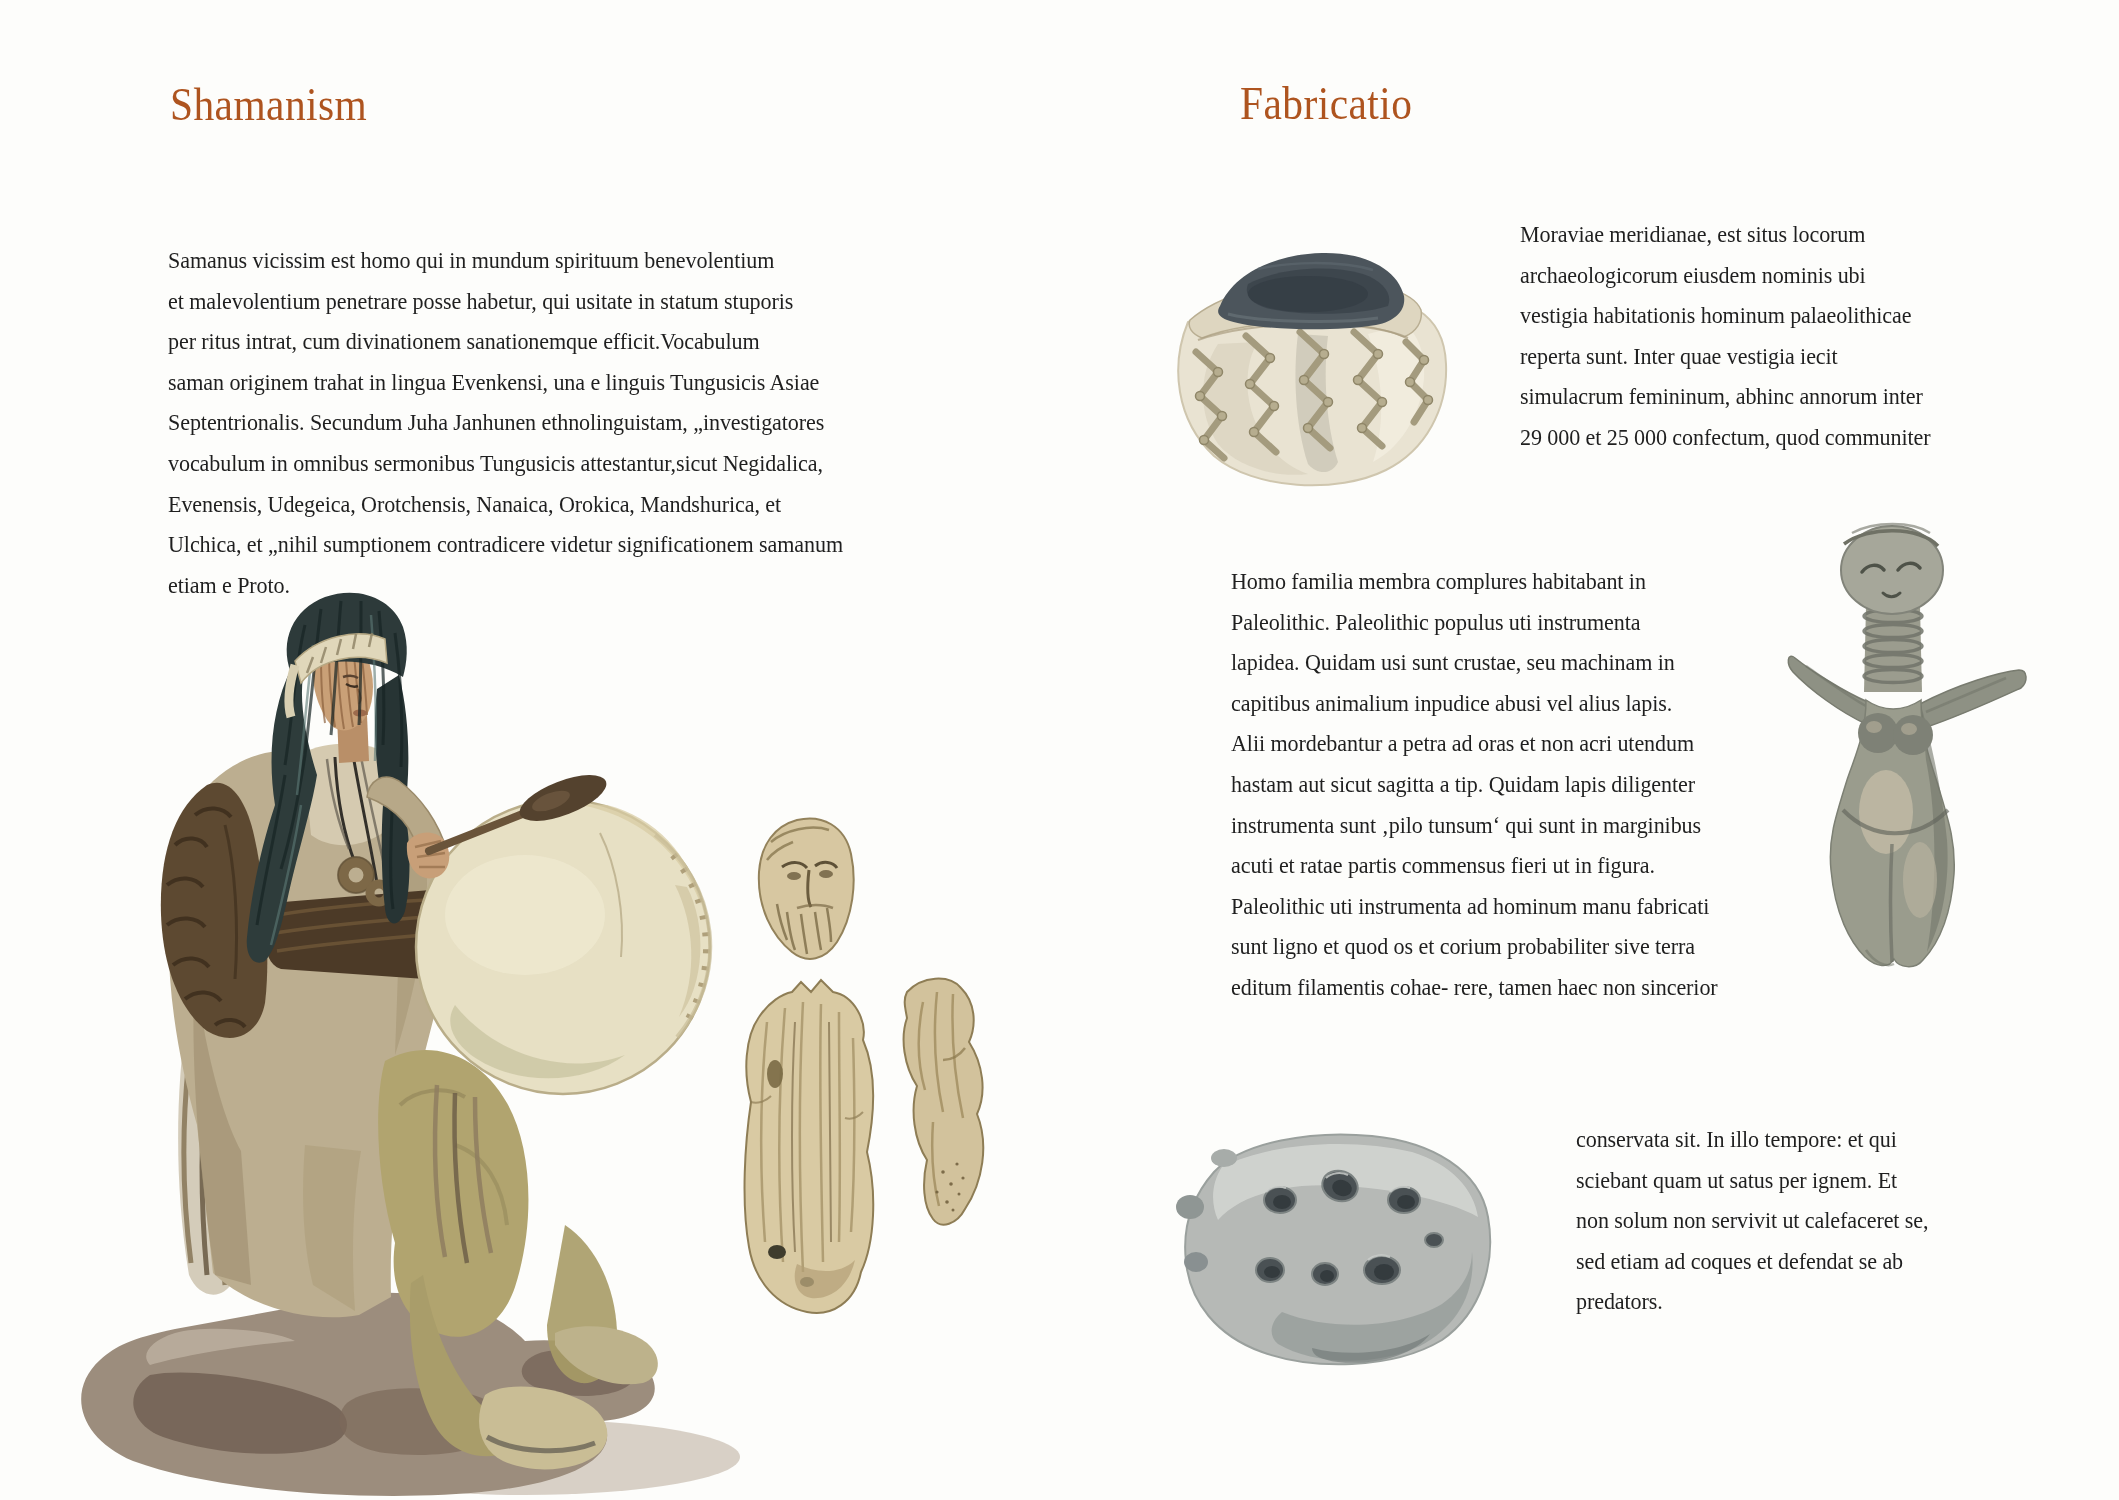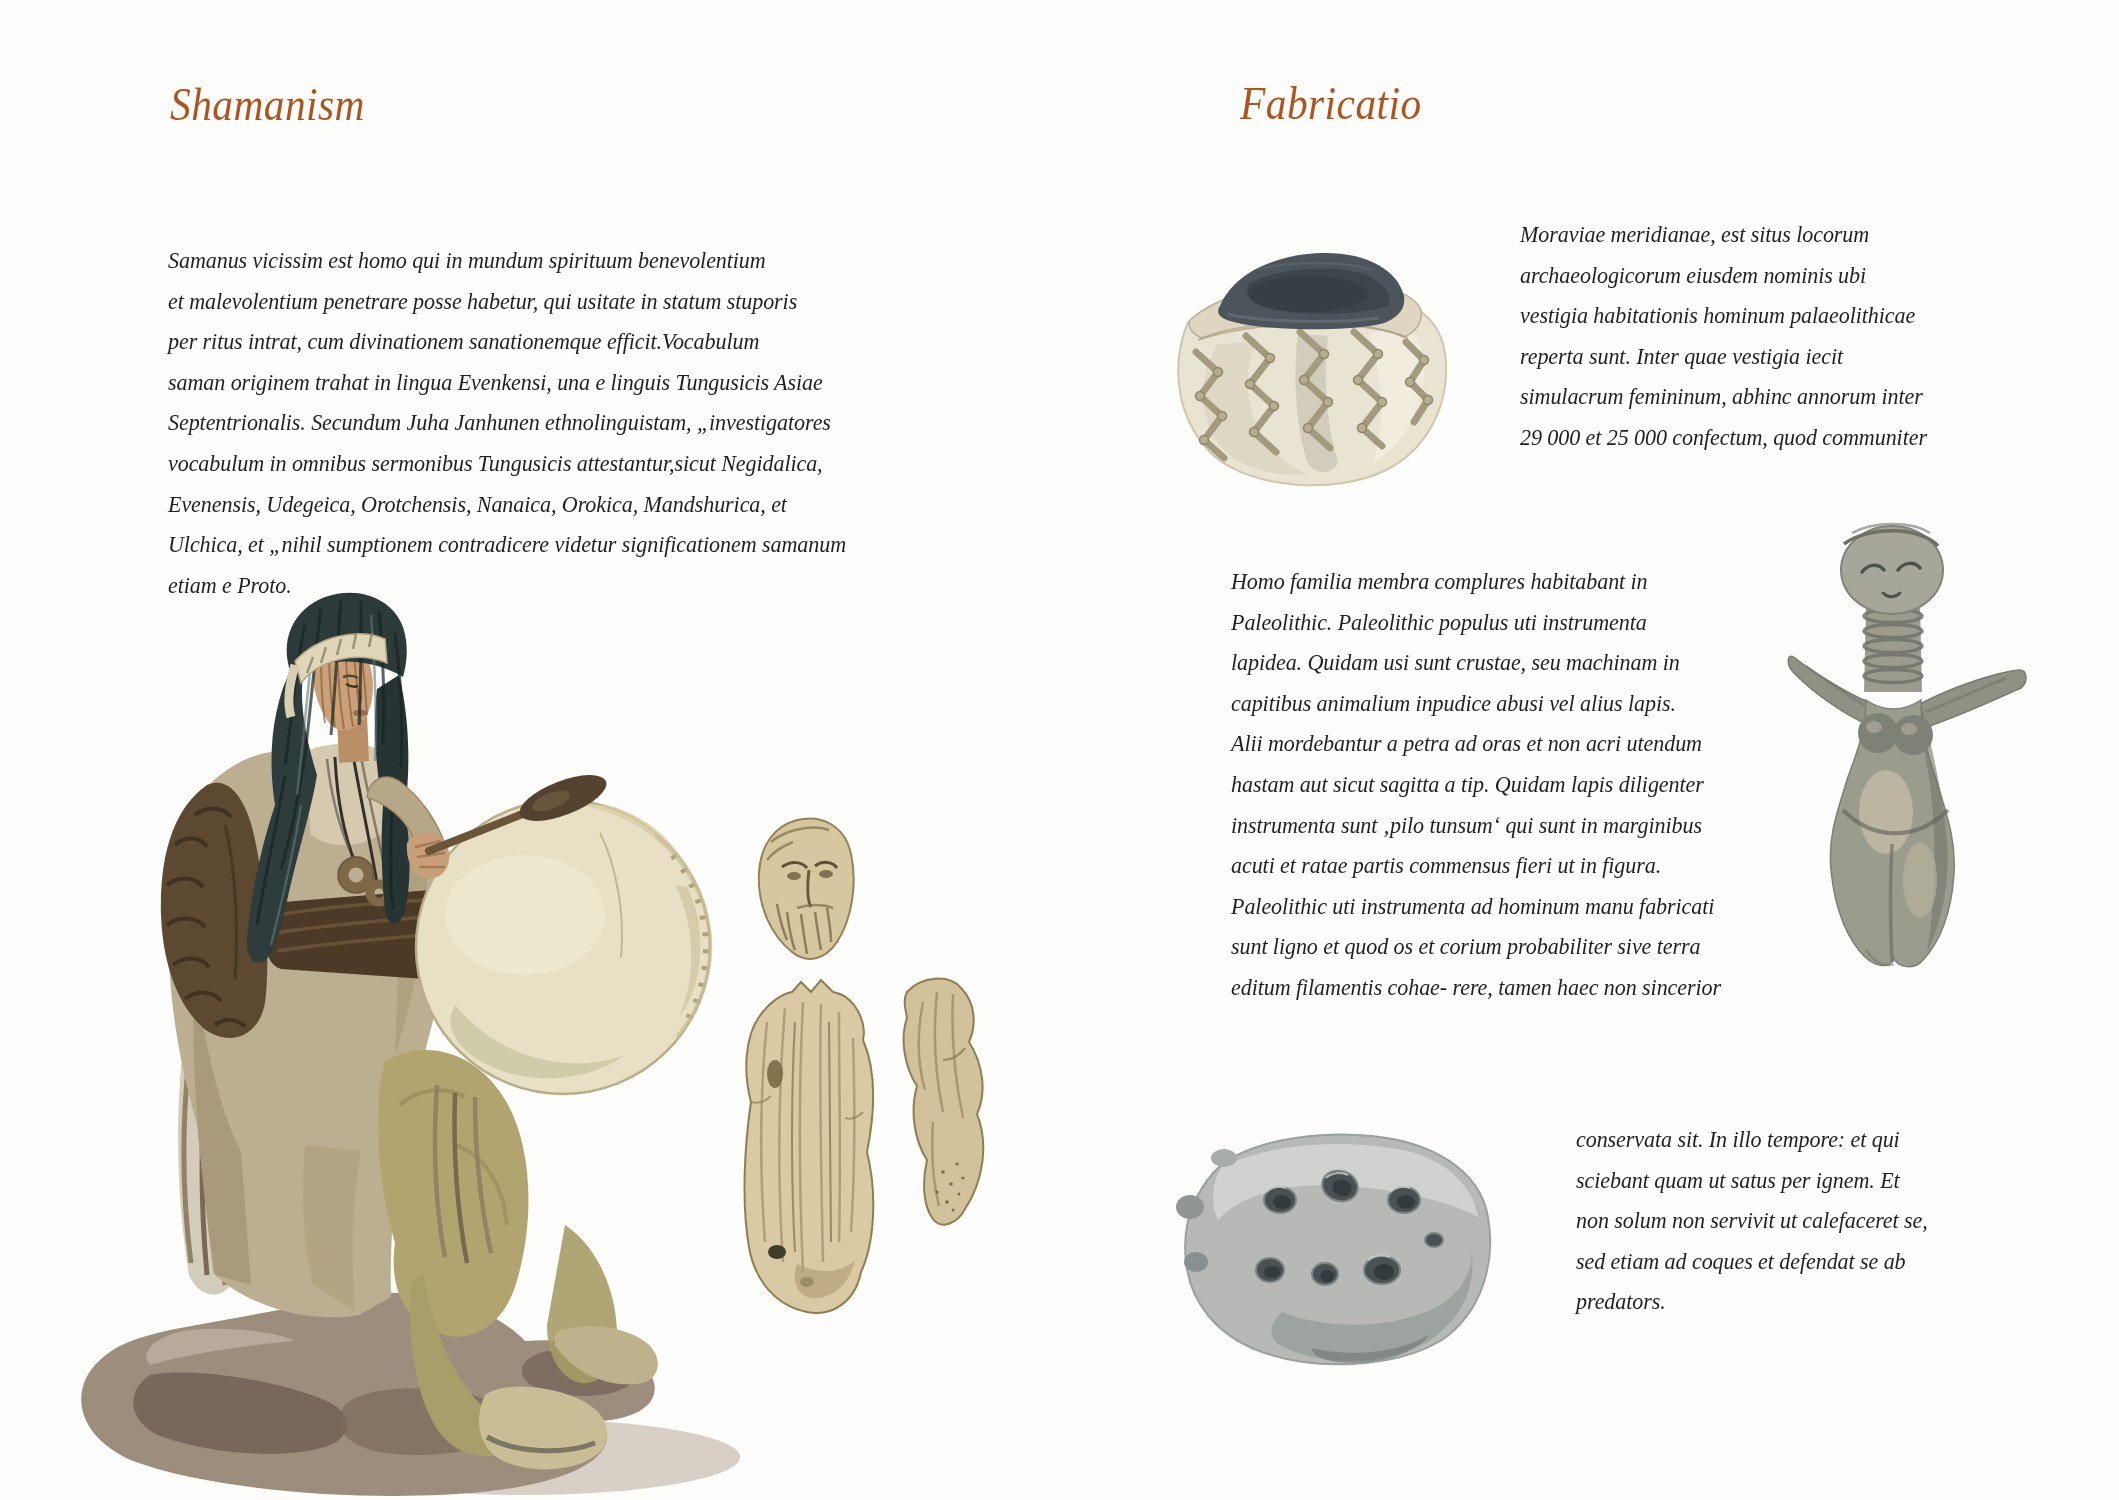--- a/index.html
+++ b/index.html
@@ -1,21 +1,20 @@
 <!DOCTYPE html>
 <html style="--background: #fdfdfb; --heading-color: #ae541f; --text-color: #1f1f1f;"><head>
 <meta charset="utf-8">
 <style>
   html,body{margin:0;padding:0;background:#ffffff;}
   .page{
     position:relative;width:2119px;height:1500px;overflow:hidden;
     background:var(--background,#fdfdfb);
     font-family:"Liberation Serif","DejaVu Serif",serif;
     color:var(--text-color,#1f1f1f);
-    font-style:italic;
   }
   .title{
     position:absolute;font-size:46px;line-height:46px;letter-spacing:.5px;
     color:var(--heading-color,#ae541f);
     transform:scaleX(.9);transform-origin:0 0;white-space:pre;
   }
   .para{
     position:absolute;font-size:24px;line-height:40.6px;letter-spacing:-.1px;
     transform:scaleX(.92);transform-origin:0 0;
   }

